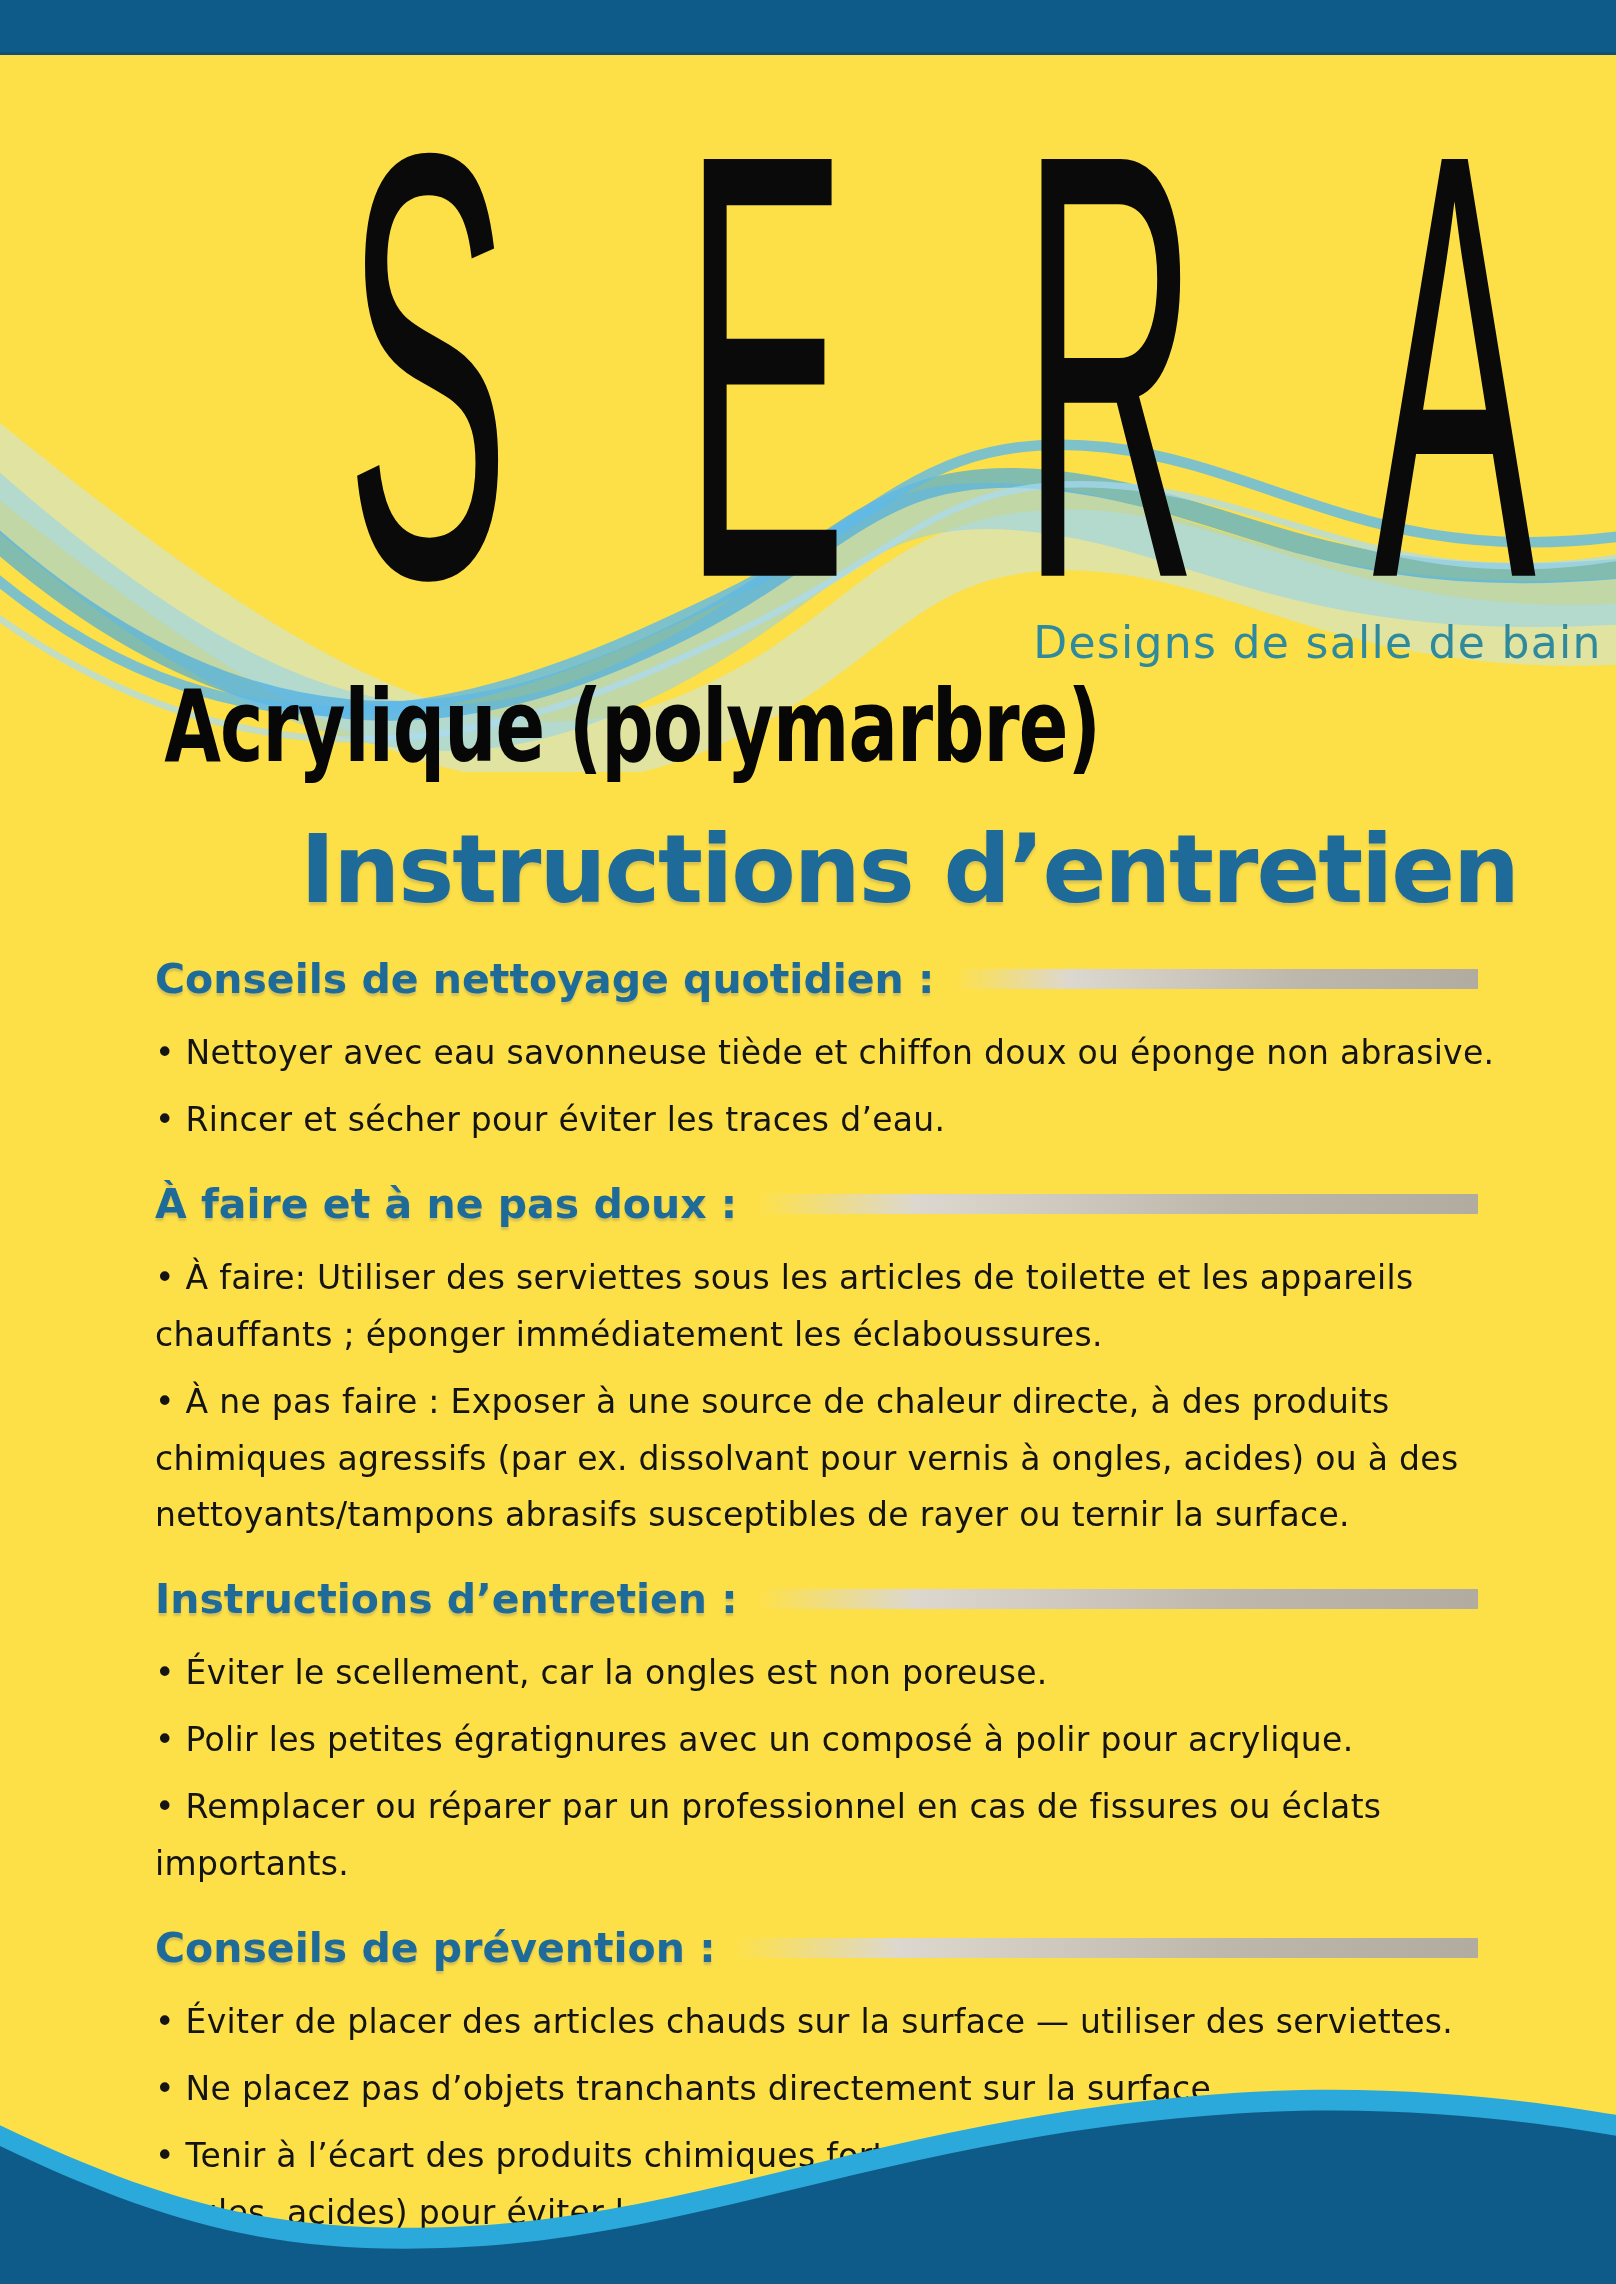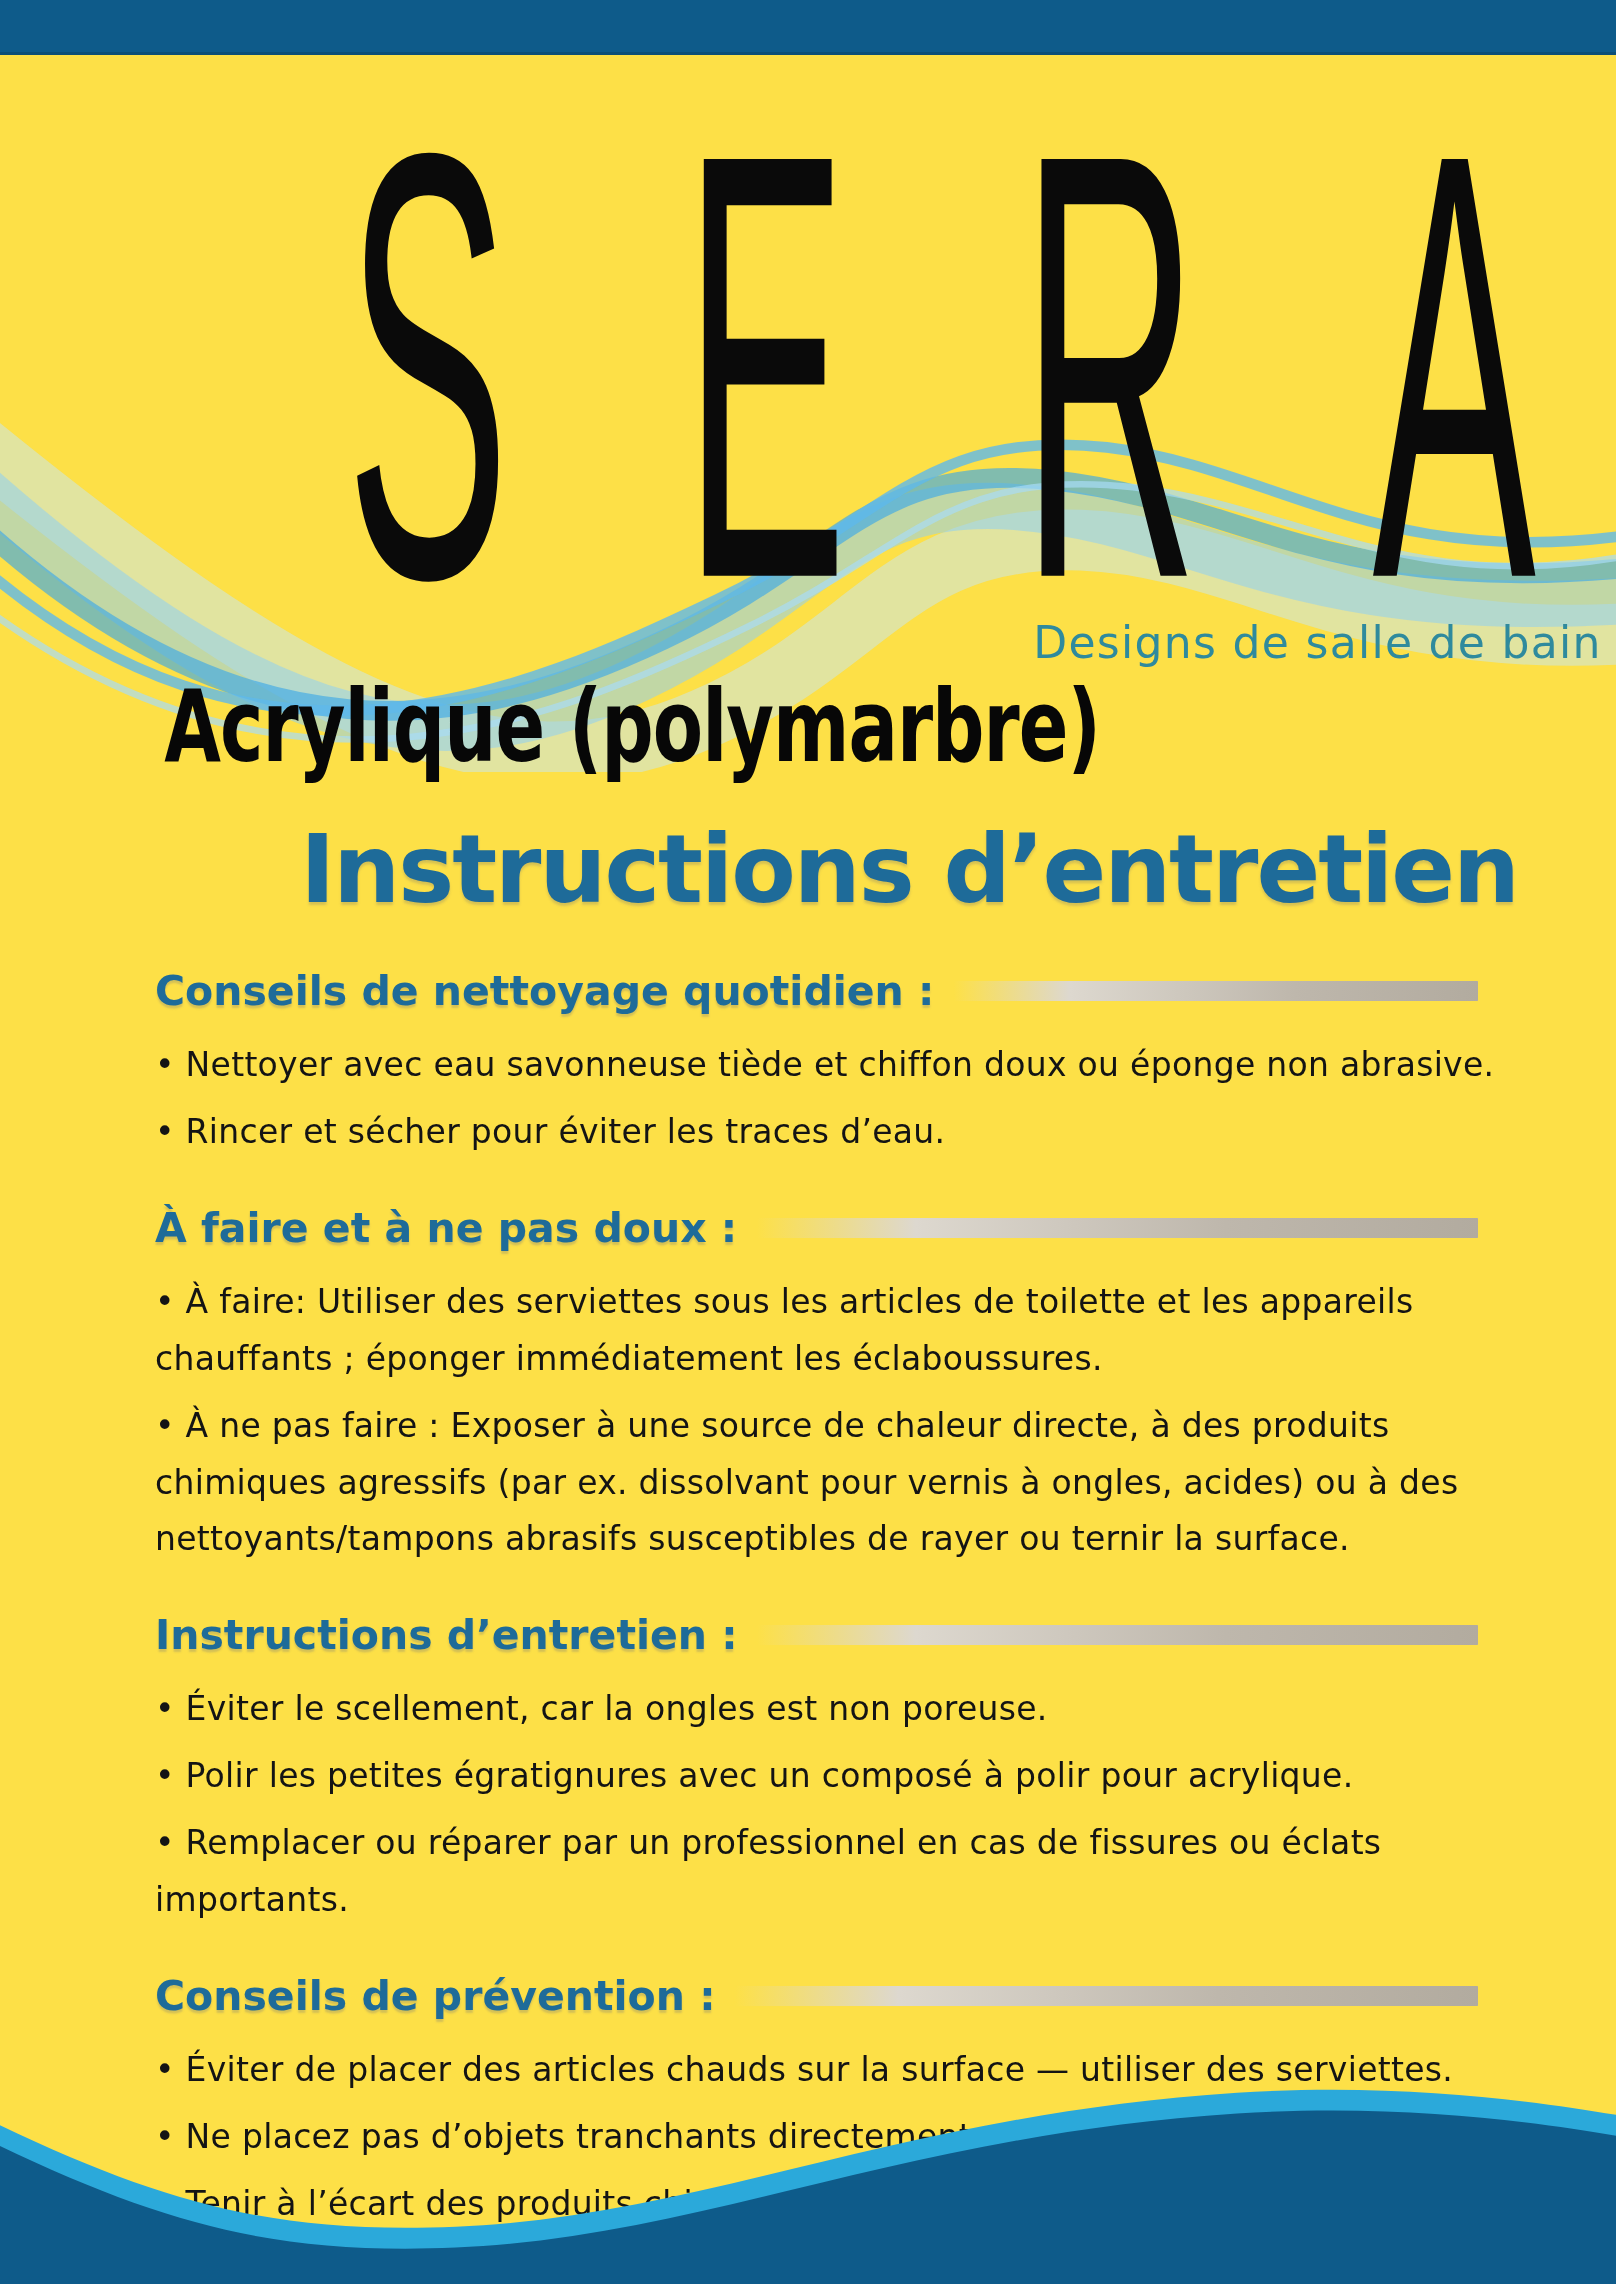--- a/index.html
+++ b/index.html
@@ -45,21 +45,21 @@
   }
   
   .content{position:absolute;top:815px;left:0;right:0;padding:0 98px 0 155px;}
   .main-title{
     margin:0 0 6.5px -5.2px;
     font-size:94px;font-weight:800;color:#1e6b99;
     letter-spacing:-2px;white-space:nowrap;
     text-shadow:0 3.3px 2.6px rgba(110,110,110,0.28);
     text-align:right;
   }
-  .section{margin-top:43px;}
+  .section{margin-top:31px;}
   .section-head{display:flex;align-items:center;gap:19.5px;margin:0 0 22px 0;}
   .section-head h2{
     margin:0;font-size:41px;font-weight:800;color:#1e6b99;
     white-space:nowrap;letter-spacing:0;
     text-shadow:0 2.6px 2px rgba(120,120,120,0.30);
   }
   .head-bar{
     flex:1;height:19.5px;margin-right:40px;border-radius:0.7px;
     background:linear-gradient(90deg, rgba(232,229,223,0) 0%, #ddd8cf 22%, #beb7ac 65%, #b2ab9f 100%);
   }

